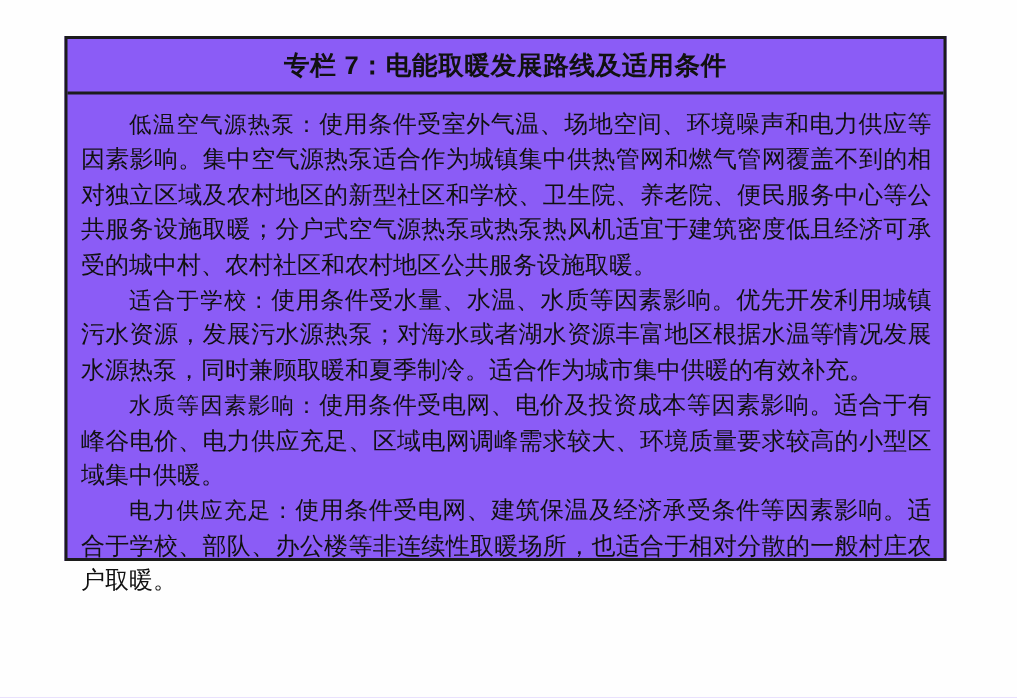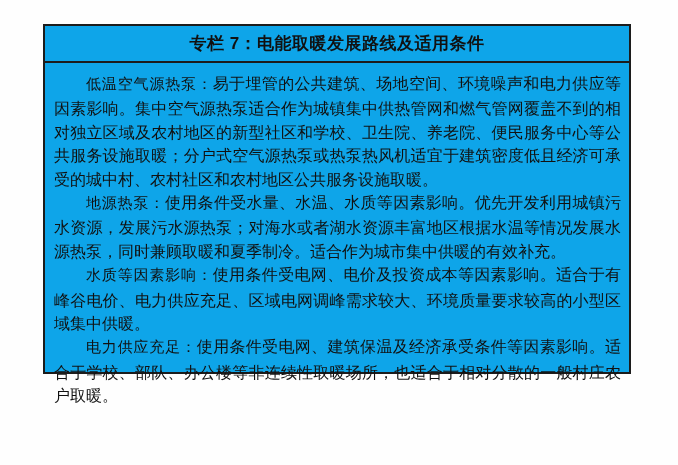--- a/index.html
+++ b/index.html
@@ -17,21 +17,21 @@
     overflow: hidden;
   }
   .column-box {
     position: absolute;
     left: 43px;
     top: 24px;
     width: 588px;
     height: 350px;
     box-sizing: border-box;
     border: 2px solid #1c1c1c;
-    background: #0ea5e9;
+    background: #8b5cf6;
   }
   .title-row {
     box-sizing: border-box;
     height: 37px;
     border-bottom: 2px solid #1c1c1c;
     display: flex;
     align-items: center;
     justify-content: center;
   }
   .title-text {
@@ -46,33 +46,33 @@
     padding: 9px 8px 0 9px;
     font-size: 16px;
     line-height: 23.4px;
     text-align: justify;
   }
   .body-area p {
     margin: 0;
     text-indent: 2em;
   }
   .term {
-    font-family: Liberation Mono, monospace;
+    font-family: Liberation Sans, sans-serif;
     font-size: 15px;
     letter-spacing: 0.5px;
   }
 </style>
 </head>
 <body>
 
 <div class="page">
   <div class="column-box">
     <div class="title-row">
       <span class="title-text">专栏 7：电能取暖发展路线及适用条件</span>
     </div>
     <div class="body-area">
-      <p><span class="term">低温空气源热泵：</span><span>易于埋管的公共建筑、场地空间、环境噪声和电力供应等因素影响。集中空气源热泵适合作为城镇集中供热管网和燃气管网覆盖不到的相对独立区域及农村地区的新型社区和学校、卫生院、养老院、便民服务中心等公共服务设施取暖；分户式空气源热泵或热泵热风机适宜于建筑密度低且经济可承受的城中村、农村社区和农村地区公共服务设施取暖。</span></p>
-      <p><span class="term">地源热泵：</span><span>使用条件受水量、水温、水质等因素影响。优先开发利用城镇污水资源，发展污水源热泵；对海水或者湖水资源丰富地区根据水温等情况发展水源热泵，同时兼顾取暖和夏季制冷。适合作为城市集中供暖的有效补充。</span></p>
+      <p><span class="term">低温空气源热泵：</span><span>使用条件受室外气温、场地空间、环境噪声和电力供应等因素影响。集中空气源热泵适合作为城镇集中供热管网和燃气管网覆盖不到的相对独立区域及农村地区的新型社区和学校、卫生院、养老院、便民服务中心等公共服务设施取暖；分户式空气源热泵或热泵热风机适宜于建筑密度低且经济可承受的城中村、农村社区和农村地区公共服务设施取暖。</span></p>
+      <p><span class="term">适合于学校：</span><span>使用条件受水量、水温、水质等因素影响。优先开发利用城镇污水资源，发展污水源热泵；对海水或者湖水资源丰富地区根据水温等情况发展水源热泵，同时兼顾取暖和夏季制冷。适合作为城市集中供暖的有效补充。</span></p>
       <p><span class="term">水质等因素影响：</span><span>使用条件受电网、电价及投资成本等因素影响。适合于有峰谷电价、电力供应充足、区域电网调峰需求较大、环境质量要求较高的小型区域集中供暖。</span></p>
       <p><span class="term">电力供应充足：</span><span>使用条件受电网、建筑保温及经济承受条件等因素影响。适合于学校、部队、办公楼等非连续性取暖场所，也适合于相对分散的一般村庄农户取暖。</span></p>
     </div>
   </div>
 </div>
 
 </body></html>

